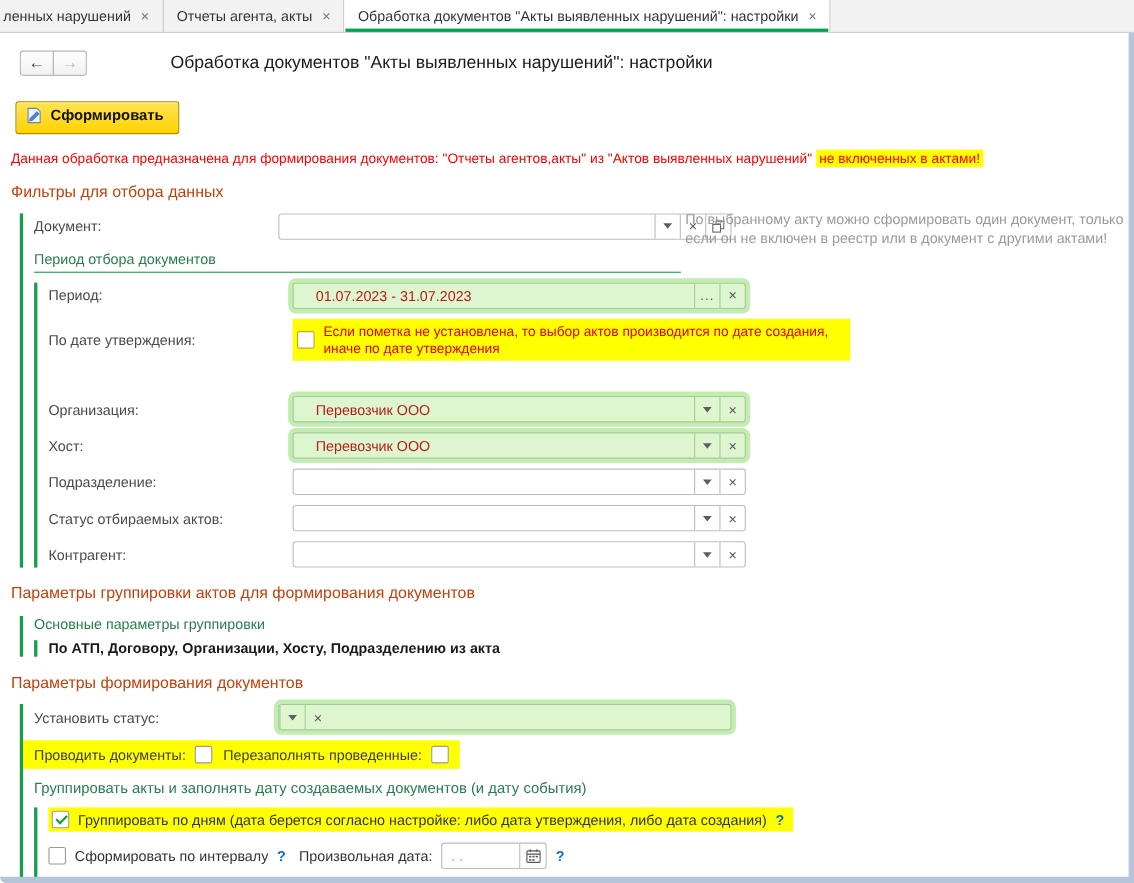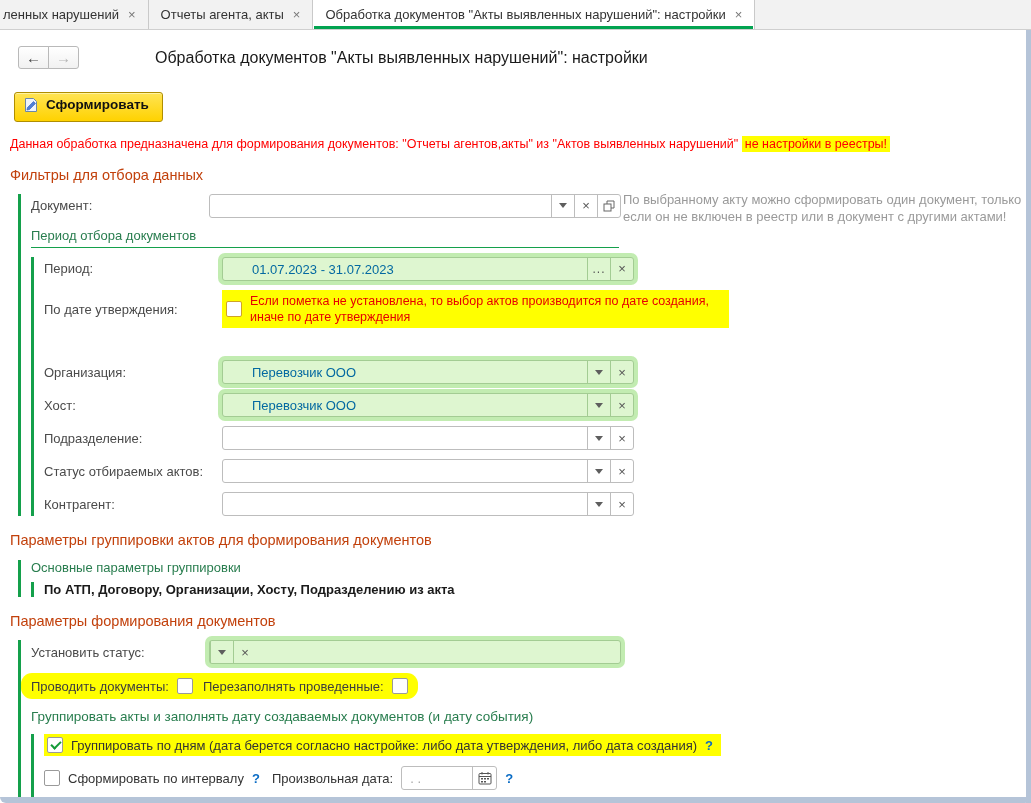--- a/index.html
+++ b/index.html
@@ -33,26 +33,26 @@
 
   
   .section-heading { color:#c2410c; font-size:14.5px; margin:15px 0 6px 10px; line-height:1.3; }
   .section-heading.narrow { width:440px; }
   .vgroup { border-left:3px solid #14a04b; padding-left:10px; margin-left:18px; }
   .vgroup .vgroup { margin-left:0; }
 
   .subheader { color:#287d4e; font-size:13px; margin:10px 0 4px 0; }
   .subheader.underlined { border-bottom:1px solid #14a04b; padding-bottom:4px; width:588px; }
 
-  .form-row { display:flex; align-items:center; margin:9px 0; position:relative; }
+  .form-row { display:flex; align-items:center; margin:9px 0; position:relative;gap:44px; }
   .flabel { width:178px; font-size:13px; color:#4a4a4a; flex:none; }
   .control { width:412px; flex:none; }
 
   .field { display:flex; align-items:stretch; height:24px; border:1px solid #bdbdbd; border-radius:3px; background:#fff; }
-  .field-text { flex:1; font-size:13px; color:#0369a1; padding:4px 1px 0; white-space:nowrap; overflow:hidden;margin-left:28px; }
+  .field-text { flex:1; font-size:13px; color:#b91c1c; padding:4px 20px 0; white-space:nowrap; overflow:hidden; }
   .field-btn { width:23px; flex:none; border-left:1px solid #bdbdbd; display:flex; align-items:center;
                justify-content:center; color:#555; background:transparent; cursor:pointer; }
   .caret { width:0; height:0; border-left:4px solid transparent; border-right:4px solid transparent; border-top:5px solid #5e5e5e; }
   .x-glyph { font-size:13px; color:#555; line-height:1; }
   .dots-glyph { font-size:12px; color:#555; line-height:0; letter-spacing:1px; }
   .field.green { background:#def6d0; border-color:#a3cc93; box-shadow:0 0 0 4px #c2ecb1; }
   .field.green .field-btn { border-left-color:#a3cc93; }
 
   .doc-help { position:absolute; left:592px; top:-2px; width:412px; font-size:13px; color:#9a9a9a; line-height:1.3; }
 
@@ -62,21 +62,21 @@
                              border-left:2px solid #149b38; border-bottom:2px solid #149b38; transform:rotate(-45deg); }
 
   .note-yellow { display:flex; align-items:center; gap:8px; background:#ffff00; padding:3px 9px 3px 4px; width:fit-content; }
   .note-text { color:#e60000; font-size:12.5px; line-height:1.3; max-width:470px; }
 
   .spacer14 { height:14px; }
 
   .bold-line { font-size:13px; font-weight:bold; color:#1a1a1a; margin:7px 0; }
 
   .yellow-band { display:flex; align-items:center; gap:8px; background:#ffff00; padding:5px 10px 5px 8px;
-                 width:fit-content; margin:8px 0 6px -10px; font-size:13px; color:#3d3d3d;border-radius:11px; }
+                 width:fit-content; margin:8px 0 6px -10px; font-size:13px; color:#3d3d3d; }
   .yellow-band .band-label { padding-left:2px; }
 
   .check-row { display:flex; align-items:center; gap:8px; margin:10px 0; font-size:13px; color:#333; }
   .check-row.hl-yellow { background:#ffff00; width:fit-content; padding:3px 8px 3px 3px; }
   .help { color:#0a6cc5; font-weight:bold; font-size:13px; cursor:pointer; }
 
   .date-field { display:flex; width:96px; height:24px; border:1px solid #bdbdbd; border-radius:3px; background:#fff; }
   .date-text { flex:1; color:#a8a8a8; font-size:13px; padding:4px 8px 0; }
   .cal-btn { width:24px; border-left:1px solid #bdbdbd; display:flex; align-items:center; justify-content:center; cursor:pointer; }
 
@@ -121,21 +121,21 @@
           <path d="M2.5 1.5h8l3 3v10h-11z" fill="#eef4fb" stroke="#6b87a8"></path>
           <path d="M4.5 10.5l6-6 2 2-6 6-2.6.6z" fill="#4f7fd6" stroke="#2b5cb8" stroke-width="0.6"></path>
         </svg>
       </span>
       <span>Сформировать</span>
     </button>
   </div>
 
   <div class="warning">
     <span>Данная обработка предназначена для формирования документов: "Отчеты агентов,акты" из "Актов выявленных нарушений"</span>
-    <span class="hl">не настройки в реестры!</span>
+    <span class="hl">не включенных в актами!</span>
   </div>
 
   <div class="section-heading">Фильтры для отбора данных</div>
 
   <div class="vgroup">
 
     <div class="form-row">
       <div class="flabel">Документ:</div>
       <div class="control">
         <div class="field">

